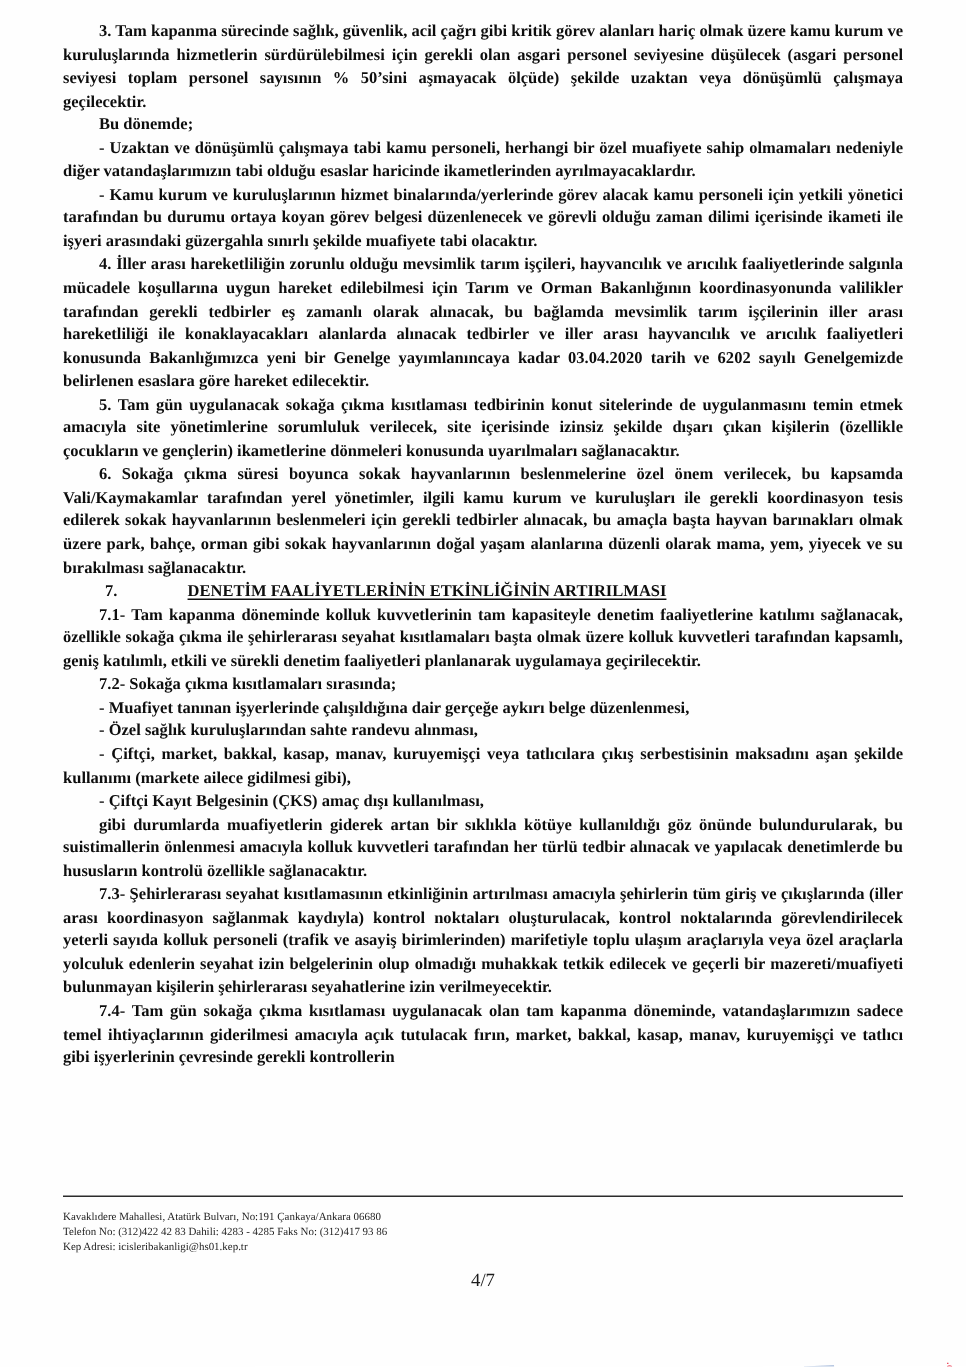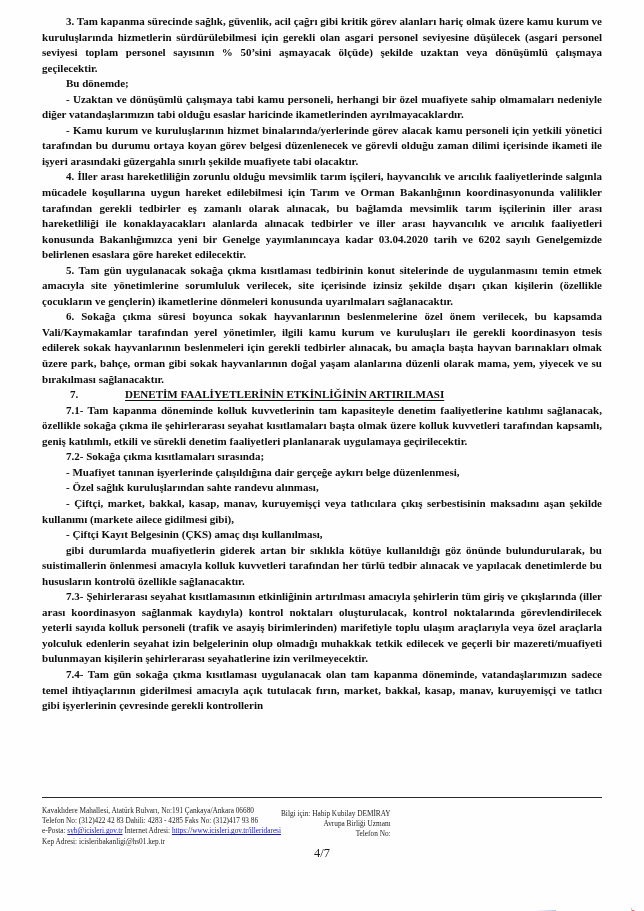--- a/index.html
+++ b/index.html
@@ -137,27 +137,21 @@
     <p class="para indent">7.4- Tam gün sokağa çıkma kısıtlaması uygulanacak olan tam kapanma döneminde, vatandaşlarımızın sadece temel ihtiyaçlarının giderilmesi amacıyla açık tutulacak fırın, market, bakkal, kasap, manav, kuruyemişçi ve tatlıcı gibi işyerlerinin çevresinde gerekli kontrollerin</p>
 
   </div>
 
   <div class="footer-rule"></div>
 
   <div class="footer">
     <div class="footer-left">
       <div>Kavaklıdere Mahallesi, Atatürk Bulvarı, No:191 Çankaya/Ankara 06680</div>
       <div>Telefon No: (312)422 42 83 Dahili: 4283 - 4285 Faks No: (312)417 93 86</div>
-      <div><span>e-Posta: </span><span class="link">syb@icisleri.gov.tr</span><span> İnternet Adresi: </span><span class="link">https://www.icisleri.gov.tr/illeridaresi</span></div>
       <div>Kep Adresi: icisleribakanligi@hs01.kep.tr</div>
-    </div>
-    <div class="footer-right">
-      <div>Bilgi için: Habip Kubilay DEMİRAY</div>
-      <div>Avrupa Birliği Uzmanı</div>
-      <div>Telefon No:</div>
     </div>
   </div>
 
   <div class="pageno">4/7</div>
 
   <div class="watermark">
     <svg viewBox="0 0 212 66" width="106" height="33">
       <g opacity="0.95">
         <ellipse cx="26" cy="38" rx="22" ry="17" fill="#f0a8b4" opacity="0.85"></ellipse>
         <path d="M6 14 L46 12 L47 30 L6 32 Z" fill="#6f8fc4" opacity="0.55"></path>

